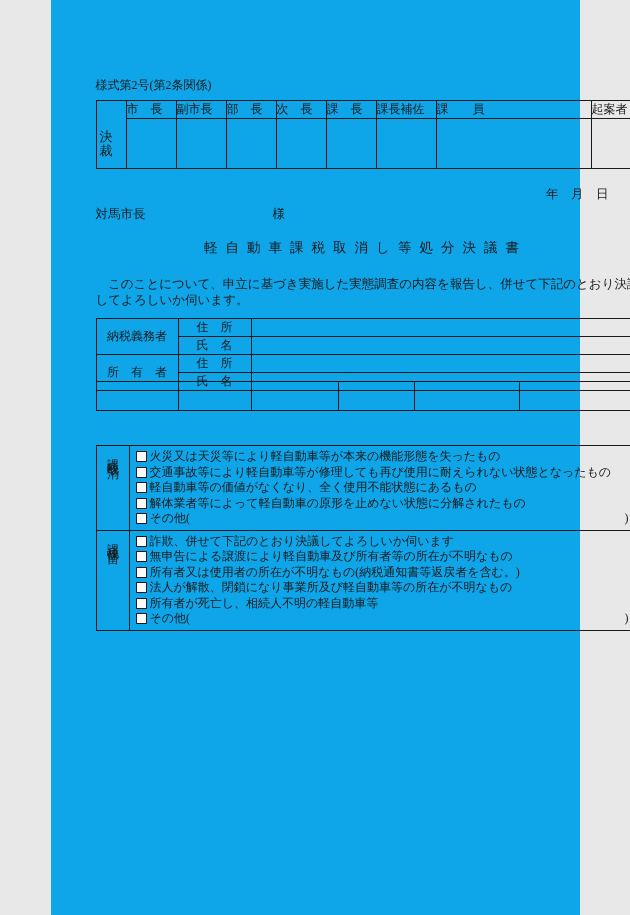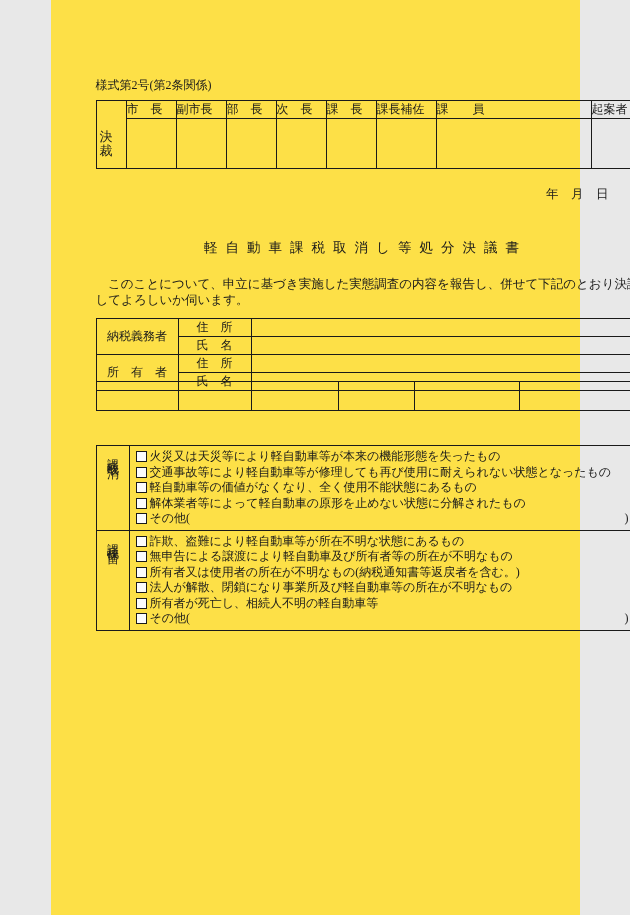--- a/index.html
+++ b/index.html
@@ -1,18 +1,18 @@
 <!DOCTYPE html>
 <html><head>
 <meta charset="utf-8">
 <style>
   html,body { margin:0; padding:0; background:#e8e8e8; }
   .page {
     position:relative; width:529px; height:915px; margin:0 auto;
-    background:#fde047; color:#1a1a1a;
+    background:#0ea5e9; color:#1a1a1a;
     font-family:"Liberation Serif","DejaVu Serif",serif;
   }
   
   .form-no { position:absolute; left:45px; top:77px; font-size:12px; }
 
   table.approval {
     position:absolute; left:45px; top:100px; width:543px;
     border-collapse:collapse; table-layout:fixed;
   }
   table.approval td { border:1px solid #1a1a1a; padding:0; font-size:12px; text-align:left; }
@@ -119,20 +119,23 @@
           <td class="sig"></td>
           <td class="sig"></td>
           <td class="sig"></td>
           <td class="sig"></td>
           <td class="sig"></td>
         </tr>
   </tbody>
     </table>
 
   <div class="date-line">年　月　日</div>
+  <div class="addressee-line">
+    <span>対馬市長</span><span class="sama">様</span>
+  </div>
   <div class="doc-title">軽自動車課税取消し等処分決議書</div>
   <p class="body-par">このことについて、申立に基づき実施した実態調査の内容を報告し、併せて下記のとおり決議してよろしいか伺います。</p>
 
   <table class="party">
     <colgroup>
         <col style="width:82px">
         <col style="width:73px">
         <col>
       </colgroup>
     <tbody>
@@ -205,21 +208,21 @@
               <span class="fill"></span>
               <span>)</span>
             </div>
           </td>
     </tr>
     <tr>
       <td class="vlabel"><span class="vtext2">課税保留</span></td>
       <td class="items-cell">
             <div class="check-line">
               <span class="checkbox"></span>
-              <span>詐欺、盗難により軽自動車等が所在不明な状態にあるもの</span>
+              <span>詐欺、併せて下記のとおり決議してよろしいか伺います</span>
             </div>
             <div class="check-line">
               <span class="checkbox"></span>
               <span>無申告による譲渡により軽自動車及び所有者等の所在が不明なもの</span>
             </div>
             <div class="check-line">
               <span class="checkbox"></span>
               <span>所有者又は使用者の所在が不明なもの(納税通知書等返戻者を含む。)</span>
             </div>
             <div class="check-line">

